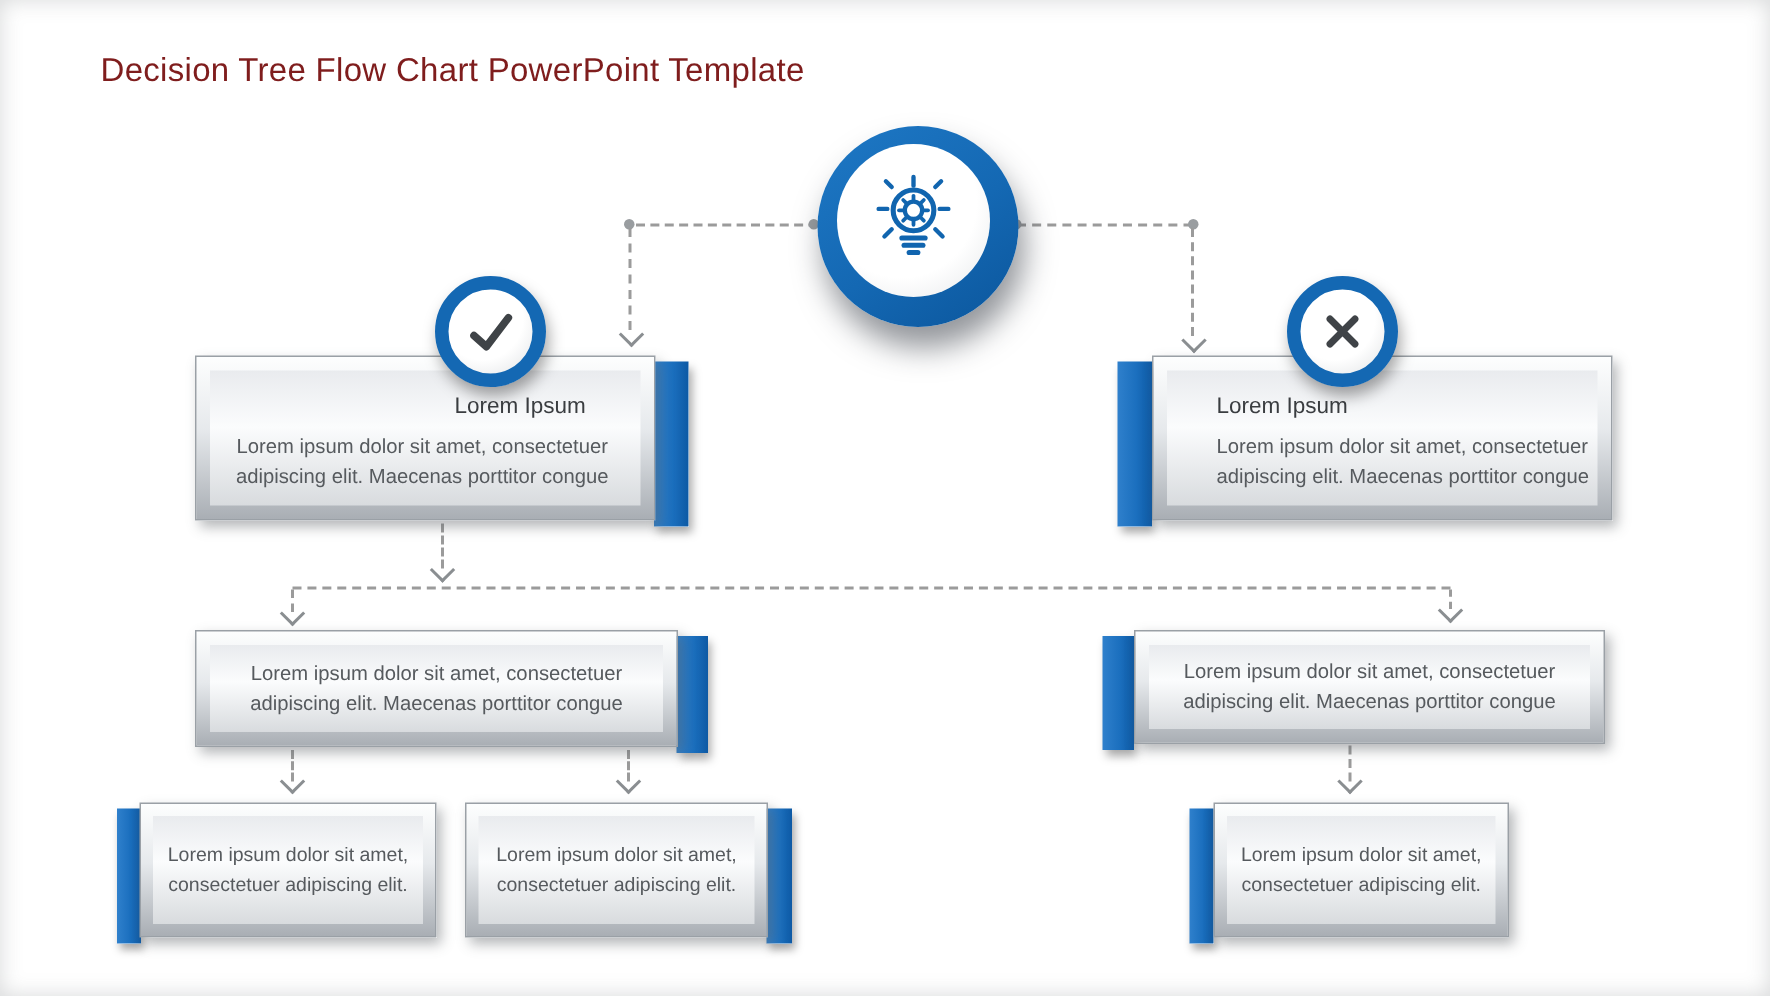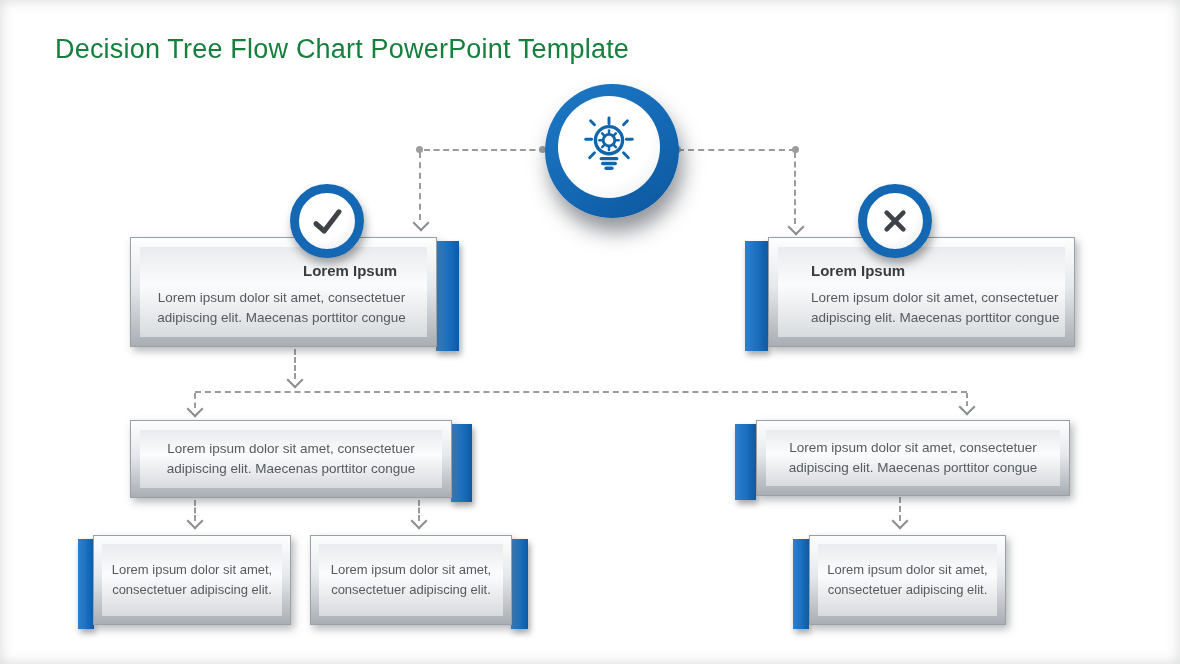--- a/index.html
+++ b/index.html
@@ -2,37 +2,37 @@
 <html style="--accent-blue: #1468b3; --bar-blue: #1b6fbe; --connector-gray: #9b9b9b;"><head>
 <meta charset="utf-8">
 <style>
   html,body{margin:0;padding:0;background:#ffffff;}
   body{font-family:"Liberation Sans","DejaVu Sans",sans-serif;}
   .slide{
     position:relative;width:1180px;height:664px;overflow:hidden;background:#ffffff;
     box-shadow:inset 0 0 14px rgba(110,115,120,.28);
   }
   .slide-title{
-    position:absolute;left:55px;top:34px;font-size:27px;color:#15803d;letter-spacing:.2px;
+    position:absolute;left:67px;top:34px;font-size:22px;color:#7f1d1d;letter-spacing:.2px;
   }
   
   .panel{
     position:absolute;
     background:linear-gradient(180deg,#fdfefe 0%,#e6e9ec 45%,#a9aeb4 100%);
     border:1px solid #9aa0a6;
     box-shadow:3px 4px 8px rgba(90,95,100,.45);
     box-sizing:border-box;
   }
   .panel .face{
     position:absolute;inset:9px;
     background:linear-gradient(180deg,#e9ebee 0%,#fbfcfd 42%,#d8dbde 100%);
   }
   .panel.small .face{inset:8px;}
   .panel-title{
-    position:absolute;font-size:15px;font-weight:bold;color:#3a3d40;white-space:nowrap;text-align:center;
+    position:absolute;font-size:15px;font-weight:normal;color:#3a3d40;white-space:nowrap;text-align:center;
   }
   .panel-body{
     position:absolute;font-size:13.5px;line-height:20px;color:#565a5e;text-align:center;
   }
   .panel-body.left{text-align:left;}
   .center-body{
     position:absolute;inset:9px;display:flex;align-items:center;justify-content:center;
     font-size:13.5px;line-height:20px;color:#565a5e;text-align:center;
   }
   .center-body .inner{max-width:292px;}

